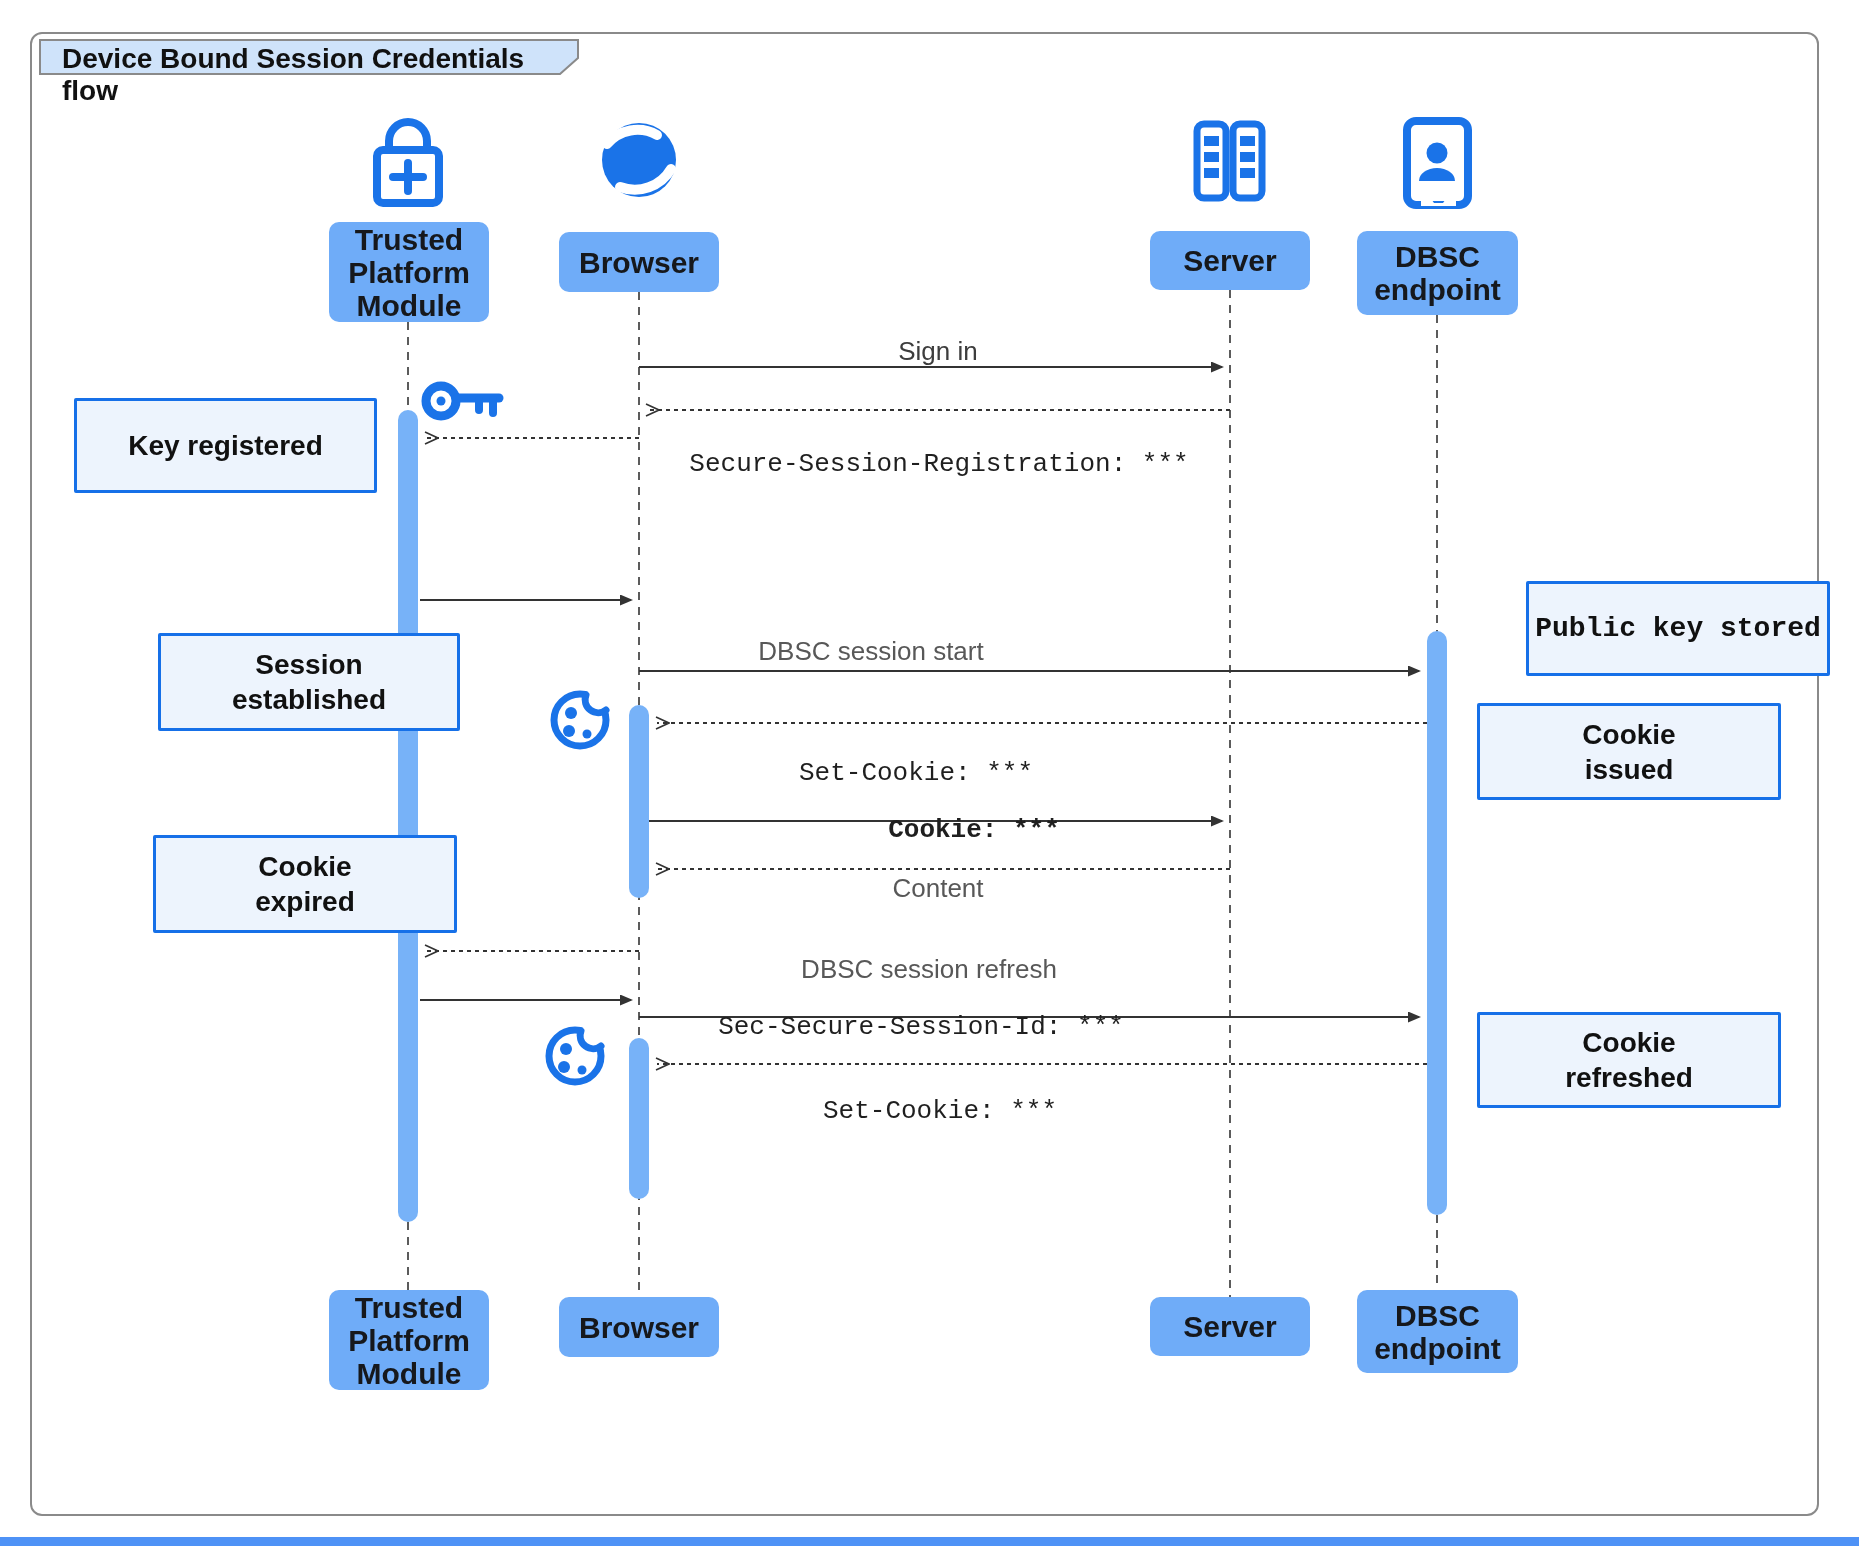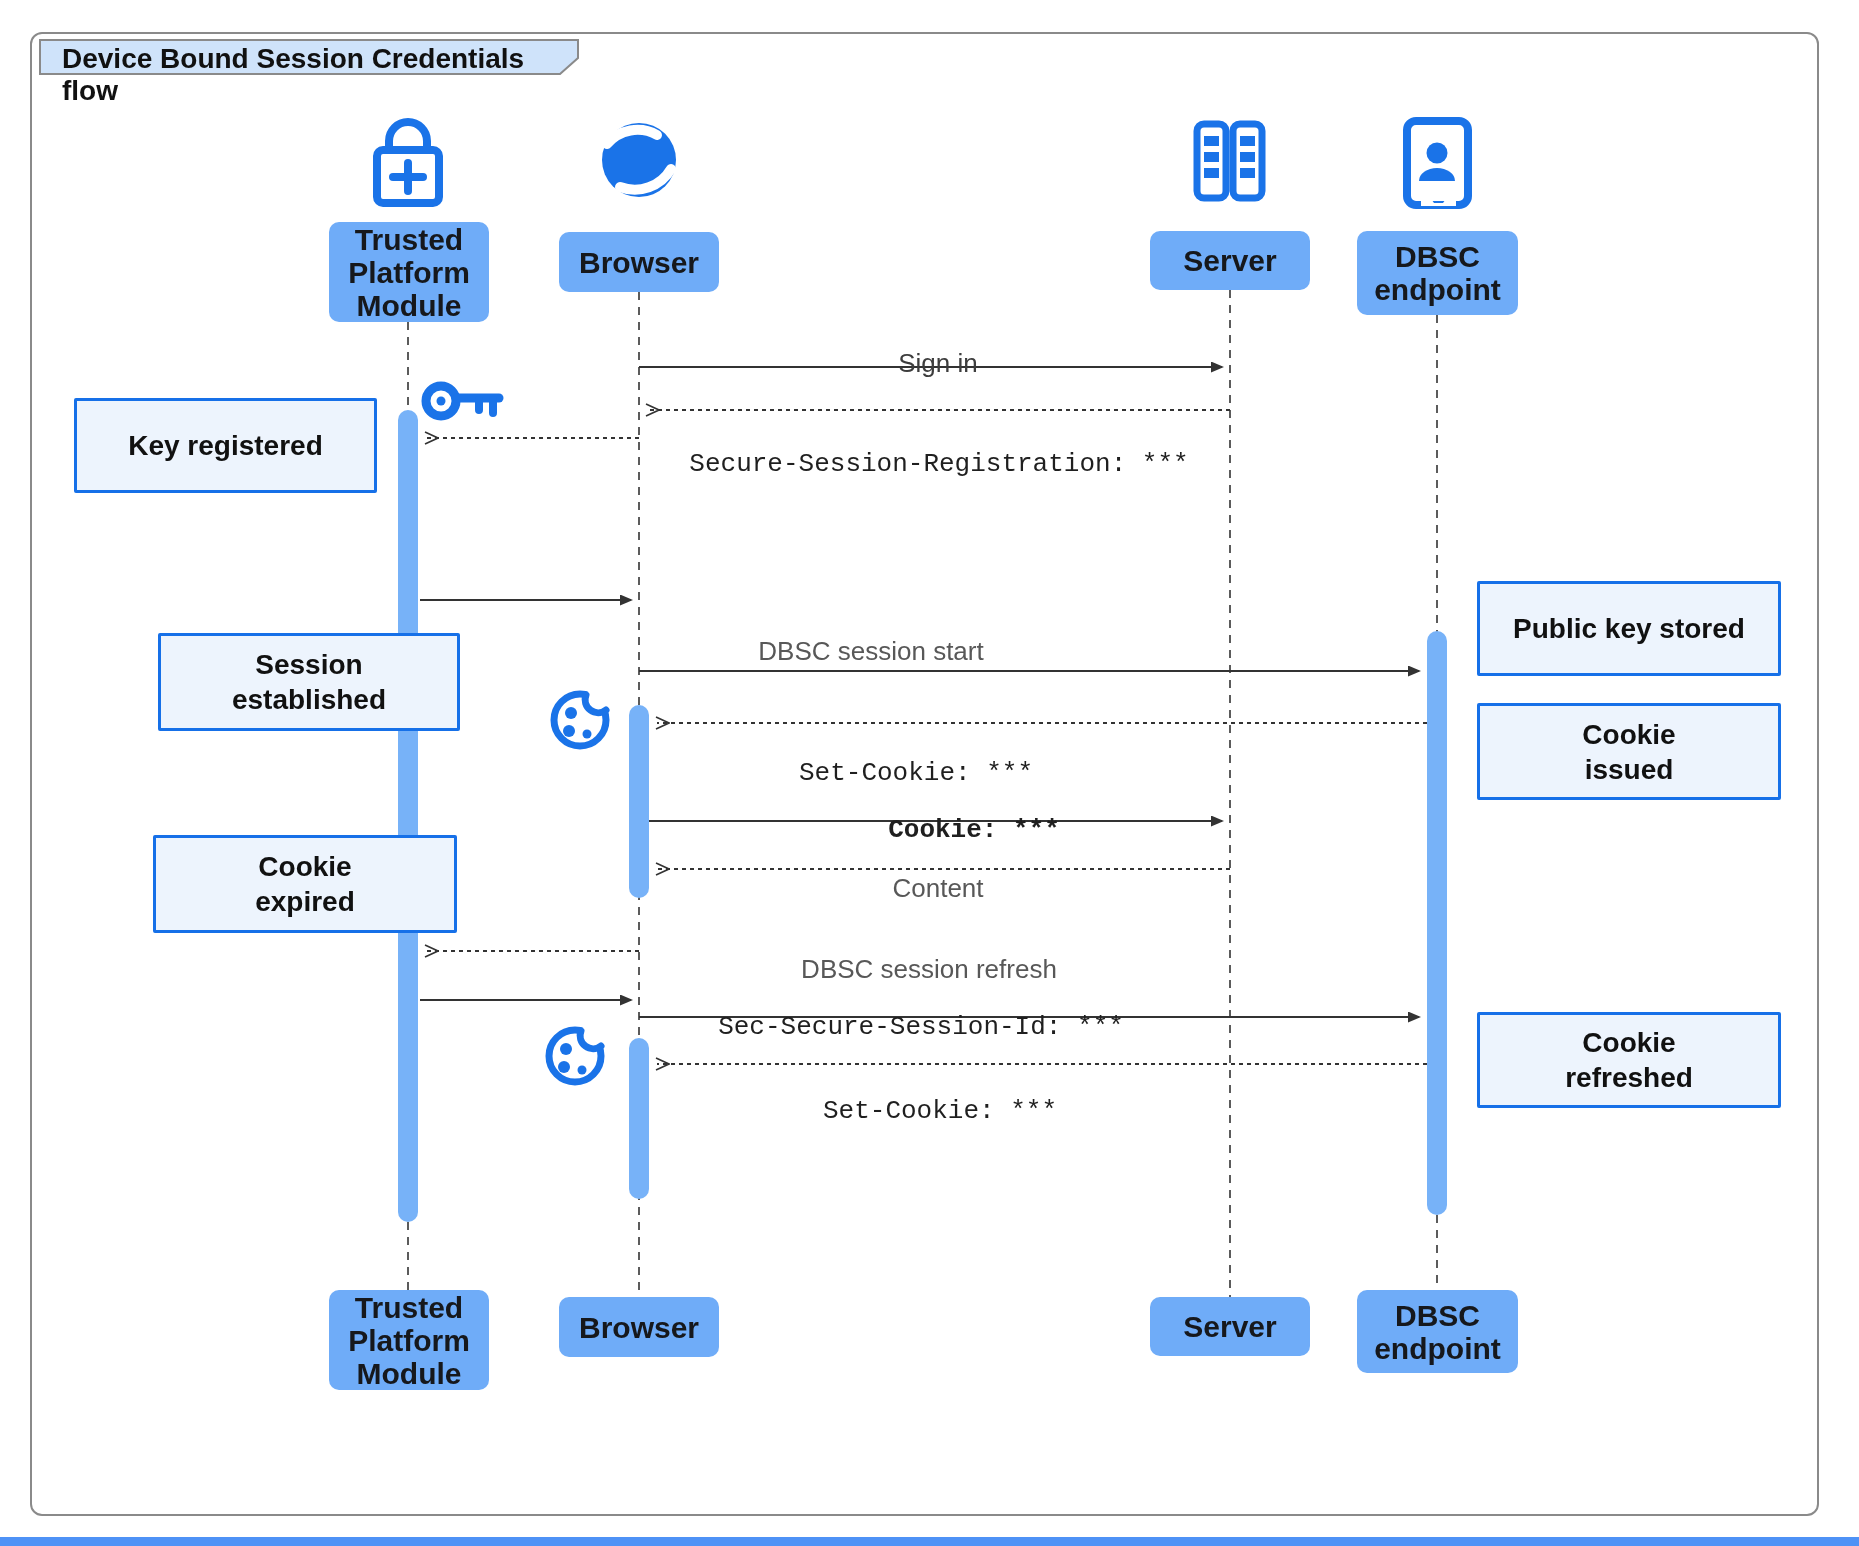--- a/index.html
+++ b/index.html
@@ -159,27 +159,27 @@
   <div class="actor-label" style="left:559px;top:1297px;width:160px;height:60px;">Browser</div>
   <div class="actor-label" style="left:1150px;top:1297px;width:160px;height:59px;">Server</div>
   <div class="actor-label" style="left:1357px;top:1290px;width:161px;height:83px;">DBSC
 endpoint</div>
 
   <div class="note" style="left:74px;top:398px;width:303px;height:95px;">Key registered</div>
   <div class="note" style="left:158px;top:633px;width:302px;height:98px;">Session
 established</div>
   <div class="note" style="left:153px;top:835px;width:304px;height:98px;">Cookie
 expired</div>
-  <div class="note" style="left:1477px;top:581px;width:304px;height:95px;">Public key stored</div>
+  <div class="note" style="left:1526px;top:581px;width:304px;height:95px;font-family:Liberation Mono, monospace;">Public key stored</div>
   <div class="note" style="left:1477px;top:703px;width:304px;height:97px;">Cookie
 issued</div>
   <div class="note" style="left:1477px;top:1012px;width:304px;height:96px;">Cookie
 refreshed</div>
 
-  <div class="msg" style="left:938px;top:351px;margin-top:12px;">Sign in</div>
+  <div class="msg" style="left:938px;top:351px;">Sign in</div>
   <div class="msg mono" style="left:939px;top:435px;">Secure-Session-Registration: ***</div>
   <div class="msg gray" style="left:871px;top:651px;">DBSC session start</div>
   <div class="msg mono" style="left:916px;top:744px;">Set-Cookie: ***</div>
   <div class="msg mono" style="left:974px;top:801px;font-weight:bold;">Cookie: ***</div>
   <div class="msg gray" style="left:938px;top:888px;">Content</div>
   <div class="msg gray" style="left:929px;top:969px;">DBSC session refresh</div>
   <div class="msg mono" style="left:921px;top:998px;">Sec-Secure-Session-Id: ***</div>
   <div class="msg mono" style="left:940px;top:1082px;">Set-Cookie: ***</div>
 
   <div class="bottom-strip"></div>

